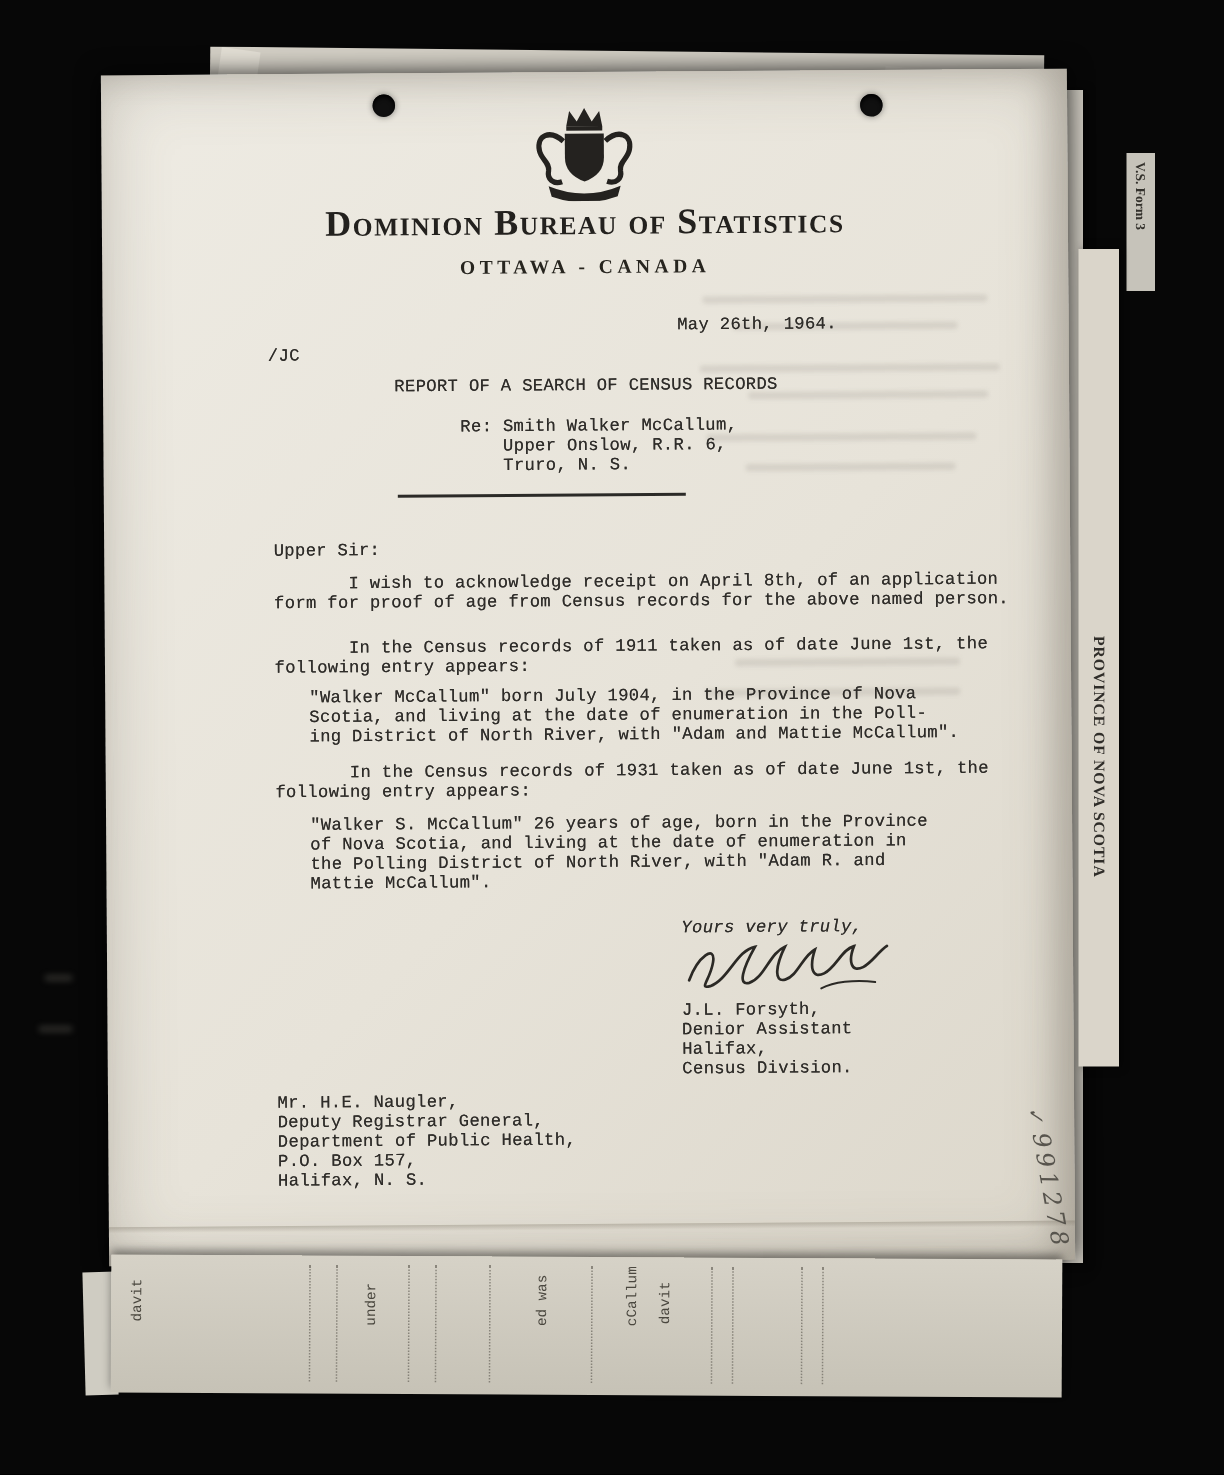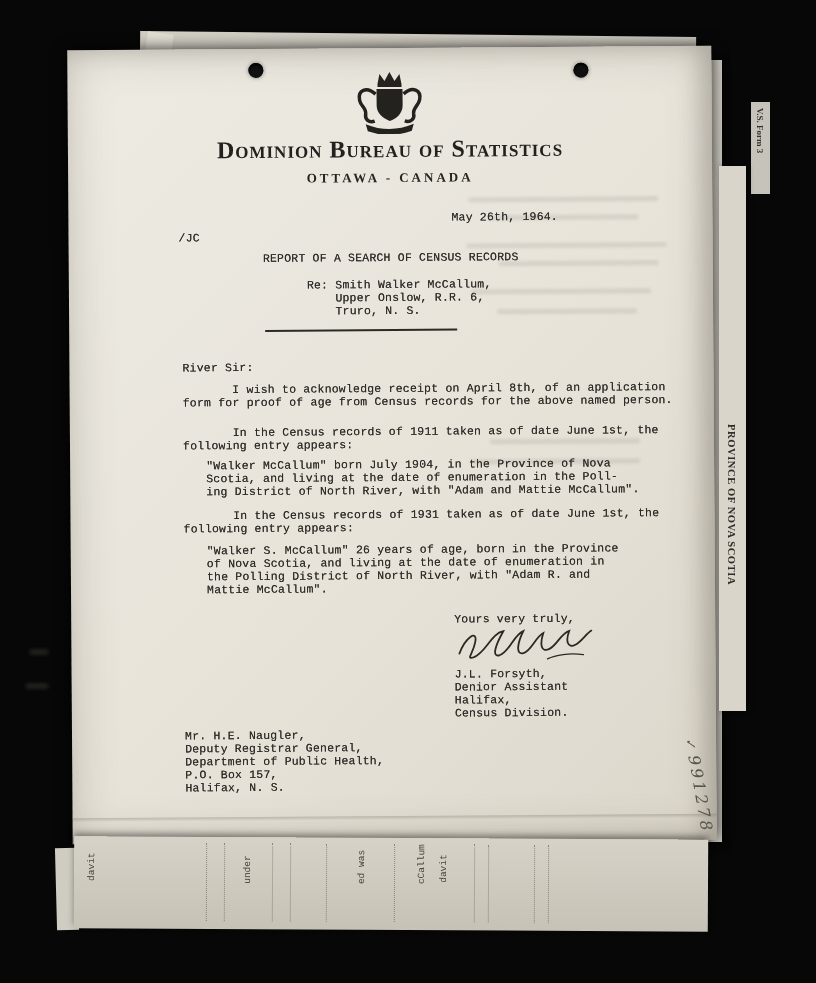--- a/index.html
+++ b/index.html
@@ -76,21 +76,21 @@
   .date{left:383px;top:163px;}
   .title{left:0;right:0;top:203px;text-align:center;}
   .reblock{left:238px;top:230px;}
   .rule{position:absolute;left:196px;top:281px;width:192px;height:2px;background:#2b2a27;}
   .salutation{left:113px;top:312px;}
   .b0{left:113px;top:334px;}
   .b1{left:113px;top:377px;}
   .b2{left:136px;top:410px;}
   .b3{left:113px;top:460px;}
   .b4{left:136px;top:495px;}
-  .closing{left:383px;top:565px;}
+  .closing{left:383px;top:565px;font-style:italic;}
   .sig{position:absolute;left:380px;top:572px;width:152px;height:48px;}
   .sigblock{left:383px;top:620px;}
   .recipient{left:113px;top:680px;}
 </style>
 </head>
 <body>
 
 <div id="photo">
 
   <div class="sheet-top"></div>
@@ -129,21 +129,21 @@
     <div class="org">Dominion Bureau of Statistics</div>
     <div class="loc">OTTAWA - CANADA</div>
 
     <div class="mono ref">/JC</div>
     <div class="mono date">May 26th, 1964.</div>
     <div class="mono title">REPORT OF A SEARCH OF CENSUS RECORDS</div>
     <div class="mono reblock">Re: Smith Walker McCallum,
     Upper Onslow, R.R. 6,
     Truro, N. S.</div>
     <div class="rule"></div>
-    <div class="mono salutation">River Sir:</div>
+    <div class="mono salutation">Upper Sir:</div>
 
     <div class="mono b0">       I wish to acknowledge receipt on April 8th, of an application
 form for proof of age from Census records for the above named person.</div>
     <div class="mono b1">       In the Census records of 1911 taken as of date June 1st, the
 following entry appears:</div>
     <div class="mono b2">"Walker McCallum" born July 1904, in the Province of Nova
 Scotia, and living at the date of enumeration in the Poll-
 ing District of North River, with "Adam and Mattie McCallum".</div>
     <div class="mono b3">       In the Census records of 1931 taken as of date June 1st, the
 following entry appears:</div>

